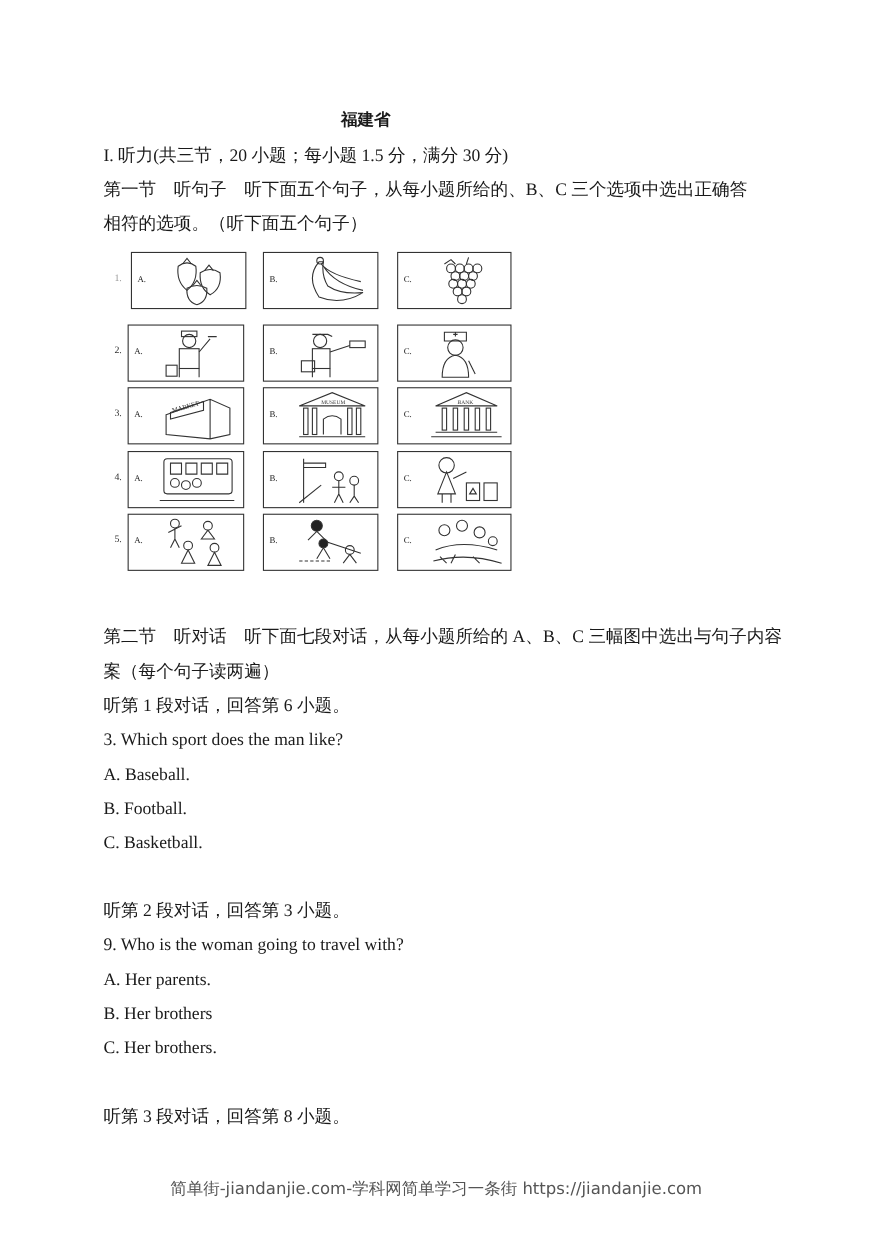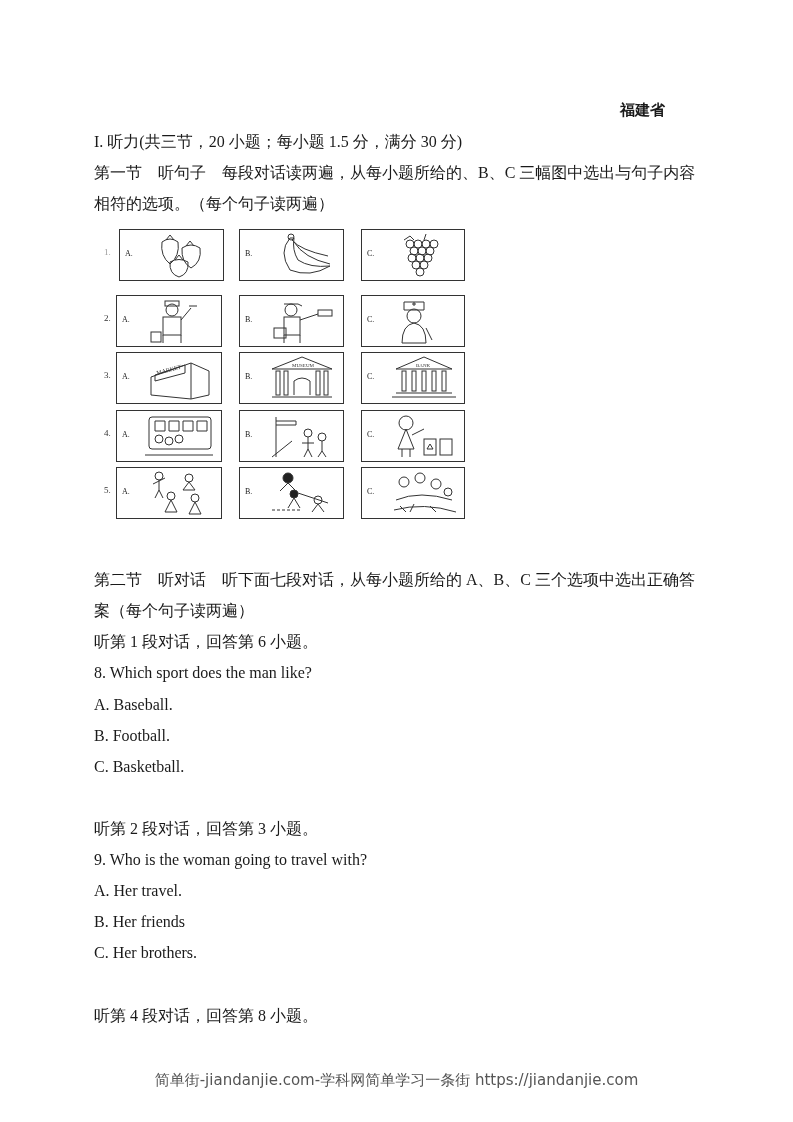--- a/index.html
+++ b/index.html
@@ -1,37 +1,37 @@
 <!DOCTYPE html>
 <html><head>
 <meta charset="utf-8">
 <style>
   html, body { margin: 0; padding: 0; background: #ffffff; }
   body { width: 793px; height: 1122px; position: relative; overflow: hidden;
          font-family: "Liberation Serif", "DejaVu Serif", serif; color: #1a1a1a; }
   .line { position: absolute; left: 94px; font-size: 16px; line-height: 20px; white-space: nowrap; }
-  .title { position: absolute; left: 0; width: 665px; top: 100px; text-align: right;
+  .title { position: absolute; left: 0; width: 665px; top: 100px; text-align: center;
            font-weight: bold; font-size: 15px; line-height: 20px; }
   .pic-row { position: absolute; left: 104px; height: 52px; }
   .row-num { position: absolute; left: 0; top: 18px; font-size: 9px; color: #333; }
   .pic-box { position: absolute; top: 0; height: 50px; border: 1px solid #333; background: #fff; }
   .pic-label { position: absolute; left: 5px; top: 19px; font-size: 8px; color: #222; }
   .pic-art { position: absolute; left: 28px; top: 2px; width: 70px; height: 46px; }
   .footer { position: absolute; left: 0; width: 793px; top: 1071px; text-align: center;
             font-family: "DejaVu Sans", sans-serif; font-size: 15px; color: #555; }
 </style>
 </head>
 <body>
 
 <div>
 
   <div class="title">福建省</div>
   <div class="line" style="top:132px">I. 听力(共三节，20 小题；每小题 1.5 分，满分 30 分)</div>
-  <div class="line" style="top:163px">第一节　听句子　每段对话读两遍，从每小题所给的、B、C 三幅图中选出与句子内容</div>
-  <div class="line" style="top:194px">相符的选项。（每个句子读两遍）</div>
+  <div class="line" style="top:163px">第一节　听句子　听下面五个句子，从每小题所给的、B、C 三个选项中选出正确答</div>
+  <div class="line" style="top:194px">相符的选项。（听下面五个句子）</div>
 
   <div class="pic-row" style="top:229px">
     <span class="row-num" style="color:#999">1.</span>
     <div class="pic-box" style="left:15px;width:103px">
       <span class="pic-label">A.</span>
       <svg class="pic-art" viewBox="0 0 70 46">
           <g fill="none" stroke="#333" stroke-width="1">
             <path d="M14 10 q8 -6 16 0 q2 14 -8 22 q-10 -8 -8 -22z"></path>
             <path d="M34 16 q9 -6 18 0 q2 14 -9 20 q-10 -6 -9 -20z"></path>
             <path d="M22 30 q9 -5 18 0 q1 12 -9 15 q-10 -3 -9 -15z"></path>
@@ -235,31 +235,31 @@
             <circle cx="14" cy="12" r="5"></circle>
             <circle cx="30" cy="8" r="5"></circle>
             <circle cx="46" cy="14" r="5"></circle>
             <circle cx="58" cy="22" r="4"></circle>
             <path d="M6 30 q24 -10 56 0 M4 40 q30 -8 62 2 M10 36 l6 6 M24 34 l-4 8 M40 36 l6 6"></path>
           </g>
         </svg>
     </div>
   </div>
 
-  <div class="line" style="top:570px">第二节　听对话　听下面七段对话，从每小题所给的 A、B、C 三个选项中选出正确答</div>
+  <div class="line" style="top:570px">第二节　听对话　听下面七段对话，从每小题所给的 A、B、C 三幅图中选出与句子内容</div>
   <div class="line" style="top:601px">案（每个句子读两遍）</div>
 
   <div class="line" style="top:632px">听第 1 段对话，回答第 6 小题。</div>
-  <div class="line" style="top:663px">8. Which sport does the man like?</div>
+  <div class="line" style="top:663px">3. Which sport does the man like?</div>
   <div class="line" style="top:695px">A. Baseball.</div>
   <div class="line" style="top:726px">B. Football.</div>
   <div class="line" style="top:757px">C. Basketball.</div>
 
   <div class="line" style="top:819px">听第 2 段对话，回答第 3 小题。</div>
   <div class="line" style="top:850px">9. Who is the woman going to travel with?</div>
-  <div class="line" style="top:881px">A. Her travel.</div>
-  <div class="line" style="top:912px">B. Her friends</div>
+  <div class="line" style="top:881px">A. Her parents.</div>
+  <div class="line" style="top:912px">B. Her brothers</div>
   <div class="line" style="top:943px">C. Her brothers.</div>
 
-  <div class="line" style="top:1006px">听第 4 段对话，回答第 8 小题。</div>
+  <div class="line" style="top:1006px">听第 3 段对话，回答第 8 小题。</div>
 
   <div class="footer">简单街-jiandanjie.com-学科网简单学习一条街 https://jiandanjie.com</div>
 </div>
 
 </body></html>

